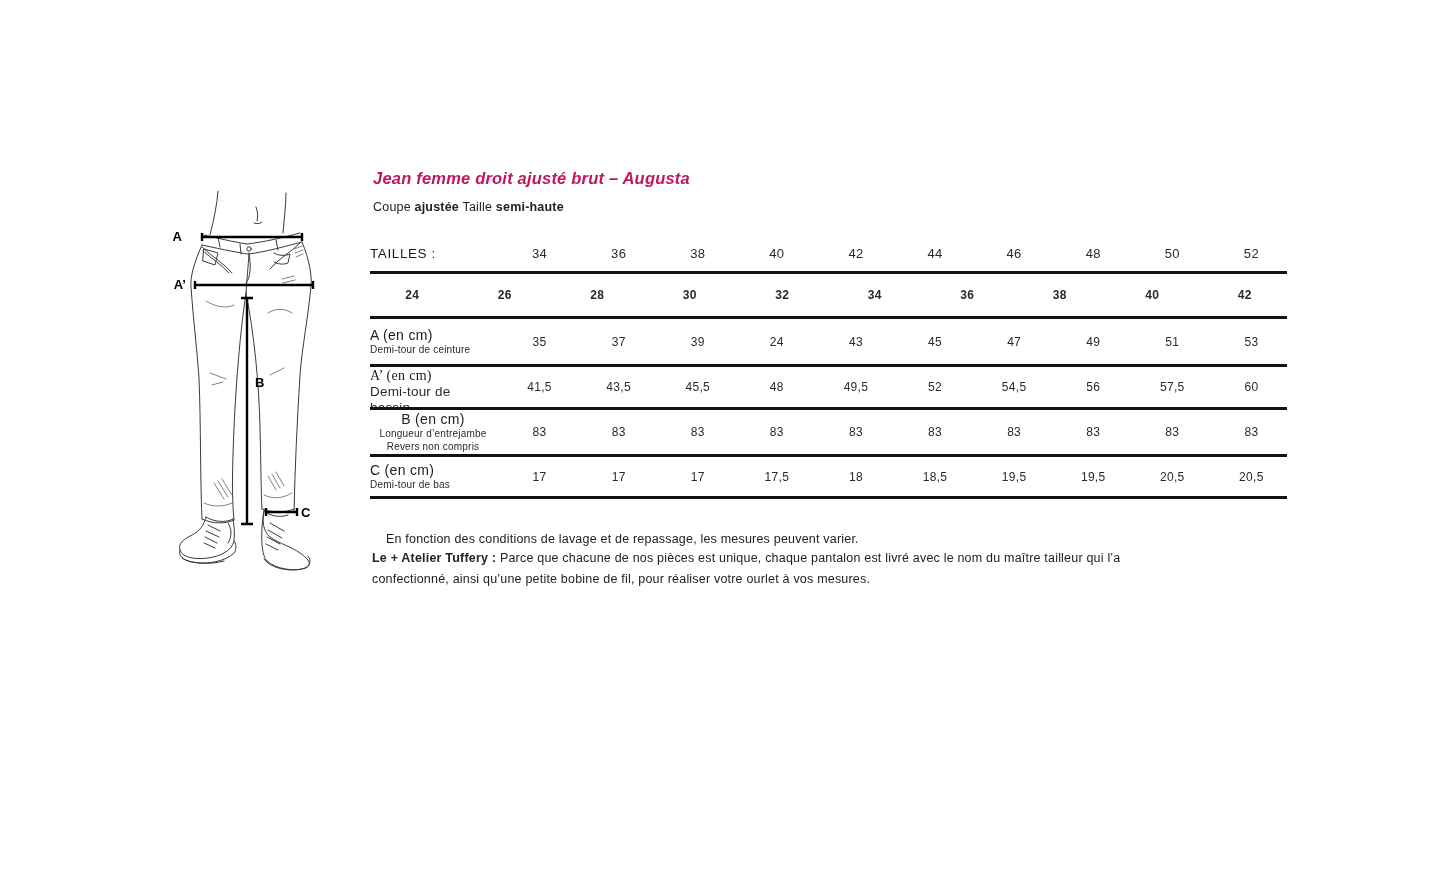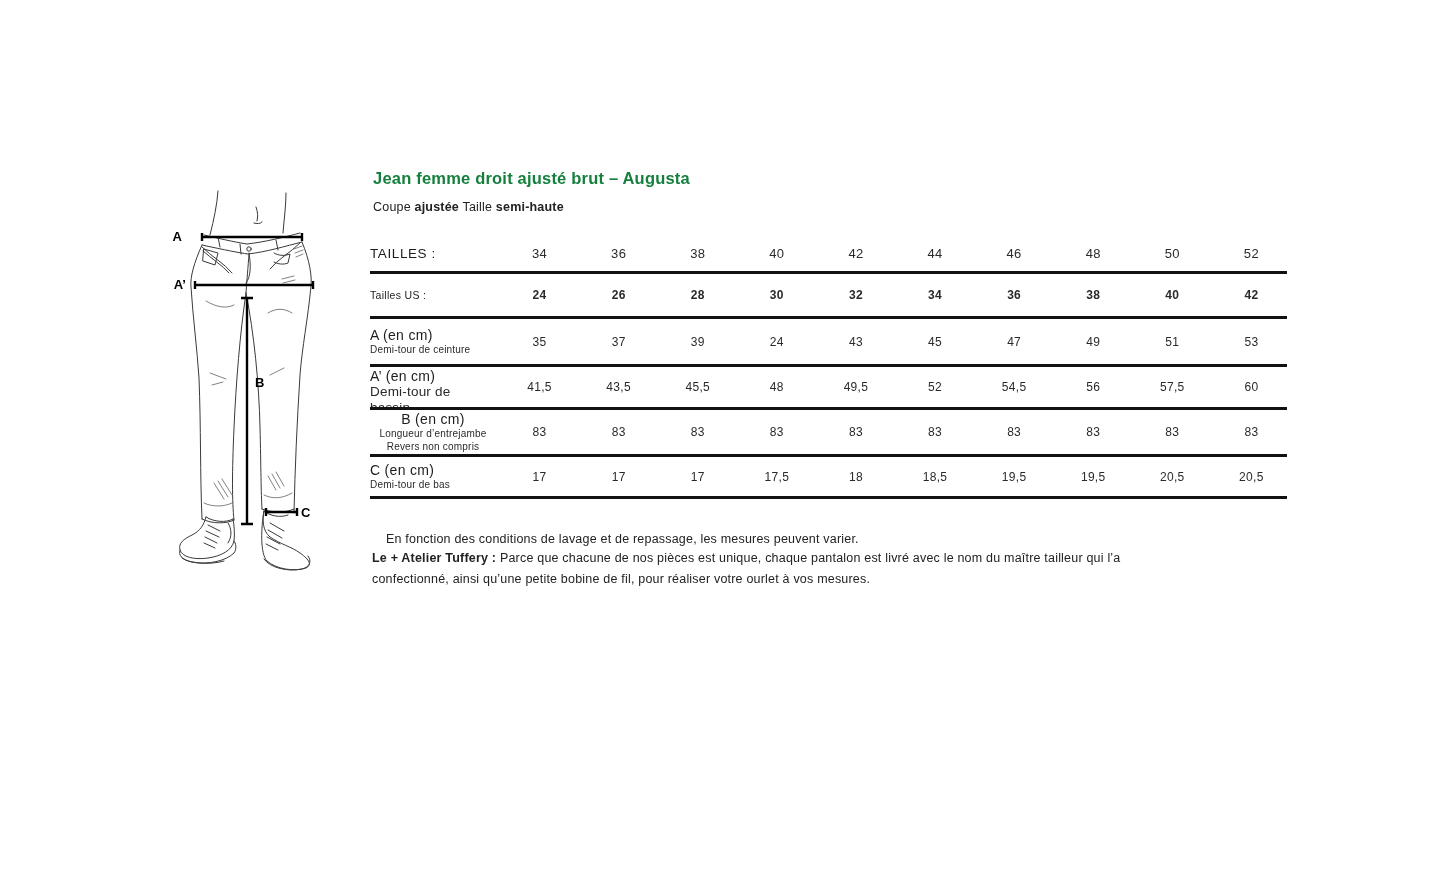--- a/index.html
+++ b/index.html
@@ -33,21 +33,22 @@
     fill: #000000;
   }
 
   
   .page-header { position: absolute; left: 373px; top: 169px; }
   .page-title {
     margin: 0;
     font-size: 16.5px;
     font-weight: 700;
     letter-spacing: 0.2px;
-    color: #15803d;
+    color: #be185d;
+    font-style: italic;
   }
   .page-subtitle {
     margin: 12px 0 0 0;
     font-size: 12.5px;
     letter-spacing: 0.2px;
     color: #222222;
   }
   .page-subtitle b { font-weight: 700; }
 
   
@@ -83,21 +84,21 @@
   .t-header .t-cell { font-size: 13px; }
 
   .t-r0 { height: 42px; }
   .t-r0 .lab-main { font-size: 10.5px; letter-spacing: 0.3px; }
   .t-r0 .t-cell { font-size: 12px; font-weight: bold; }
 
   .t-r1 { height: 45px; }
 
   .t-r2 { height: 40px; }
   .t-r2 .t-label { justify-content: flex-start; padding-top: 1px; }
-  .t-r2 .lab-main { line-height: 16px; }
+  .t-r2 .lab-main { line-height: 16px; font-family: Liberation Serif, serif; }
   .t-r2 .lab-sub { font-size: 13.5px; line-height: 16px; max-width: 100px; }
 
   .t-r3 { height: 44px; text-align: center; }
   .t-r4 { height: 39px; }
 
   
   .note-washing {
     position: absolute;
     left: 372px;
     top: 518px;
@@ -226,23 +227,20 @@
         <div class="t-cell">38</div>
         <div class="t-cell">40</div>
         <div class="t-cell">42</div>
         <div class="t-cell">44</div>
         <div class="t-cell">46</div>
         <div class="t-cell">48</div>
         <div class="t-cell">50</div>
         <div class="t-cell">52</div>
       </div>
       <div class="t-row t-r0">
-        <div class="t-label">
-          <div class="lab-main">Tailles US :</div>
-        </div>
         <div class="t-cell">24</div>
         <div class="t-cell">26</div>
         <div class="t-cell">28</div>
         <div class="t-cell">30</div>
         <div class="t-cell">32</div>
         <div class="t-cell">34</div>
         <div class="t-cell">36</div>
         <div class="t-cell">38</div>
         <div class="t-cell">40</div>
         <div class="t-cell">42</div>

